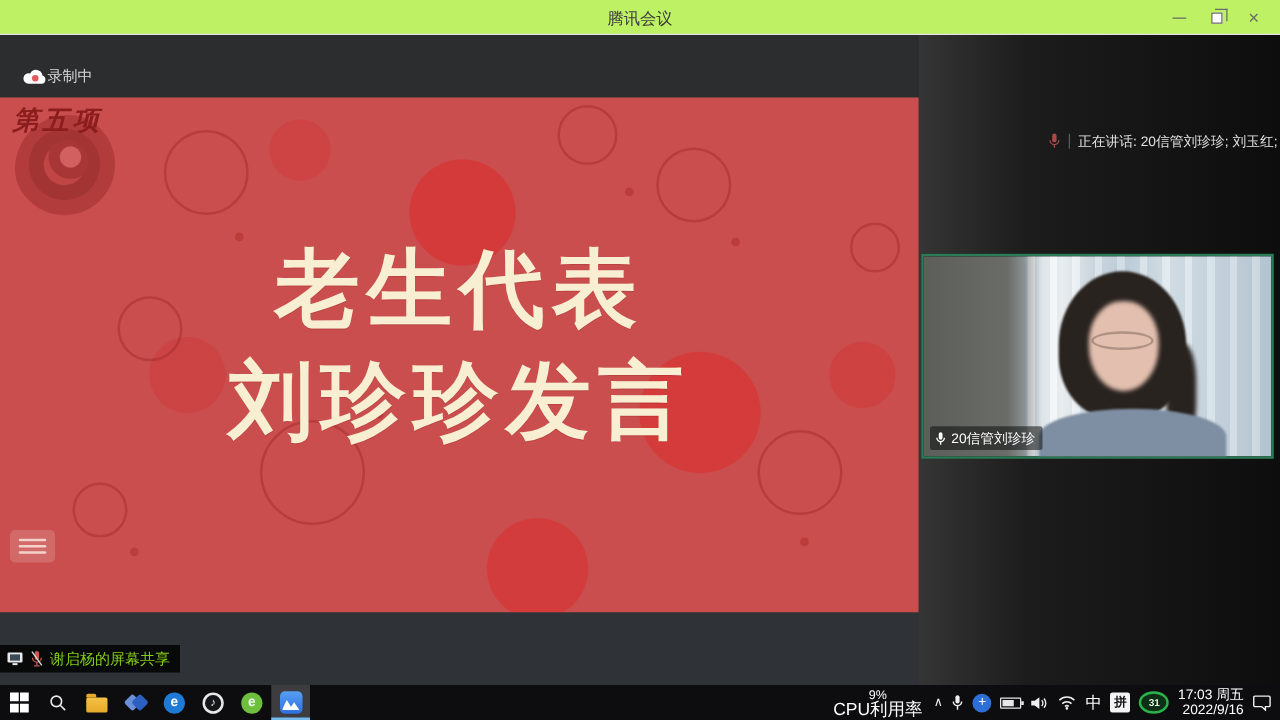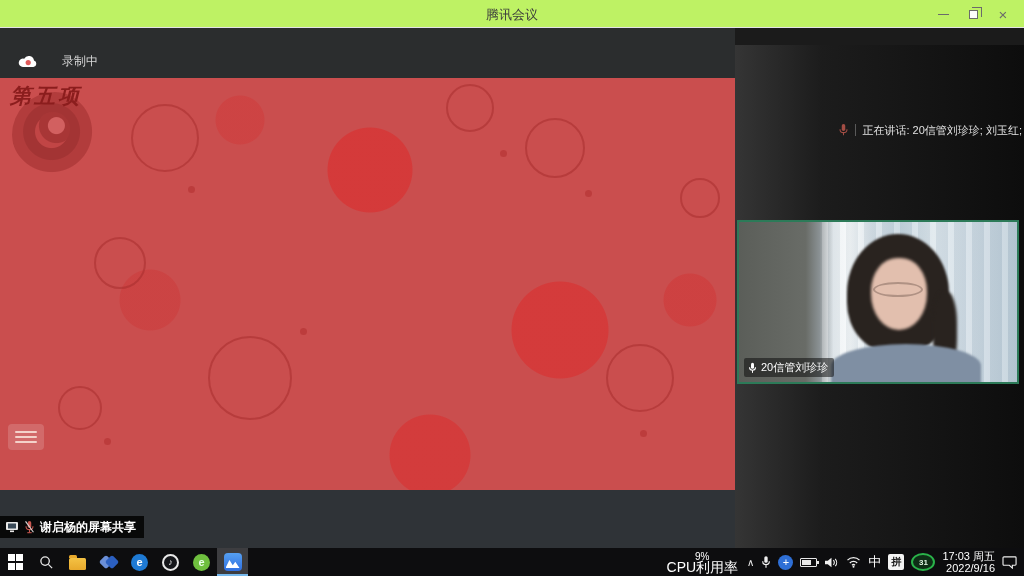--- a/index.html
+++ b/index.html
@@ -18,21 +18,21 @@
   .restore-glyph::before { content:""; position:absolute; left:2px; top:-4px; width:9px; height:9px;
     border:1.3px solid #6b6b6b; border-left:none; border-bottom:none; }
   .close-glyph { font-size:15px; color:#6b6b6b; line-height:1; }
 
   
   .app { position:absolute; left:0; top:28px; width:1024px; height:520px; background:#1b1b1b; }
 
   
   .left-area { position:absolute; left:0; top:0; width:735px; height:520px; background:#2f3337; }
   .topbar { position:absolute; left:0; top:0; width:735px; height:50px; background:#2b2d2e; }
-  .rec { position:absolute; left:18px; bottom:8px; display:flex; align-items:center; gap:24px; }
+  .rec { position:absolute; left:18px; bottom:8px; display:flex; align-items:center; gap:0; }
   .rec-cloud { width:20px; height:13px; display:block; }
   .rec-label { font-size:12px; color:#d8d8d8; }
 
   
   .slide { position:absolute; left:0; top:50px; width:735px; height:412px; overflow:hidden;
     background-color:#ca4e4e;
     background-image:
       radial-gradient(circle at 370px 92px,  rgba(223,38,38,.50) 0 42px, rgba(223,38,38,0) 43px),
       radial-gradient(circle at 560px 252px, rgba(223,38,38,.48) 0 48px, rgba(223,38,38,0) 49px),
       radial-gradient(circle at 150px 222px, rgba(205,55,55,.45) 0 30px, rgba(205,55,55,0) 31px),
@@ -53,25 +53,25 @@
     font-size:68px; line-height:90px; font-weight:bold; color:#f8eed2; letter-spacing:6px;
     text-shadow:0 1px 0 rgba(140,30,30,.25); }
   .list-btn { position:absolute; left:8px; top:346px; width:36px; height:26px; border-radius:4px;
     background:rgba(255,255,255,.16); display:flex; flex-direction:column; justify-content:center; gap:3px; padding:0 7px; }
   .list-btn i { display:block; height:2px; background:rgba(255,245,235,.75); border-radius:1px; }
 
   
   .below-strip { position:absolute; left:0; top:462px; width:735px; height:58px; background:#2f3337; }
   .share-banner { position:absolute; left:0; top:488px; height:22px; display:flex; align-items:center; gap:5px;
     background:rgba(5,5,5,.92); padding:0 8px 0 5px; }
-  .share-banner .txt { font-size:12px; color:#ffffff;font-weight:bold; }
+  .share-banner .txt { font-size:12px; color:#84cc16; }
 
   
   .right-panel { position:absolute; left:735px; top:0; width:289px; height:520px;
-    background:linear-gradient(90deg,#353535 0%,#1c1c1c 30%,#0d0d0d 100%);margin-top:17px; }
+    background:linear-gradient(90deg,#353535 0%,#1c1c1c 30%,#0d0d0d 100%); }
   .speaking { position:absolute; right:2px; top:75px; height:20px; display:flex; align-items:center; gap:6px; }
   .speaking .sep { width:1px; height:12px; background:#5a5a5a; }
   .speaking .txt { font-size:11px; color:#e2e2e2; white-space:nowrap; }
   .mic-ico { display:block; }
 
   .thumb { position:absolute; left:2px; top:175px; width:282px; height:164px;
     border:2px solid #2c7a58; background:#111; overflow:hidden;padding-left:26px; }
   .thumb-video { position:absolute; inset:0;
     background:linear-gradient(90deg,#5b5e59 0%,#696c67 24%,#8b9295 29%,#eaeff2 34%,#f5f8f9 40%,#d5dfe6 48%,#c3d3dd 58%,#dbe5eb 70%,#cfdbe4 82%,#b9cad6 100%); }
   .curtain { position:absolute; left:30%; top:0; width:70%; height:100%;
@@ -178,20 +178,24 @@
         <span class="dot" style="left:188px; top:108px;"></span>
         <span class="dot" style="left:300px; top:250px;"></span>
         <span class="dot" style="left:585px; top:112px;"></span>
         <span class="dot" style="left:640px; top:352px;"></span>
         <span class="dot" style="left:104px; top:360px;"></span>
         <span class="dot" style="left:500px; top:72px;"></span>
 
         <div class="emblem"></div>
         <div class="corner-label">第五项</div>
 
+        <div class="slide-title">
+          <div>老生代表</div>
+          <div>刘珍珍发言</div>
+        </div>
 
         <div class="list-btn">
           <i></i>
             <i></i>
             <i></i>
         </div>
       </div>
 
       <div class="below-strip"></div>
 

